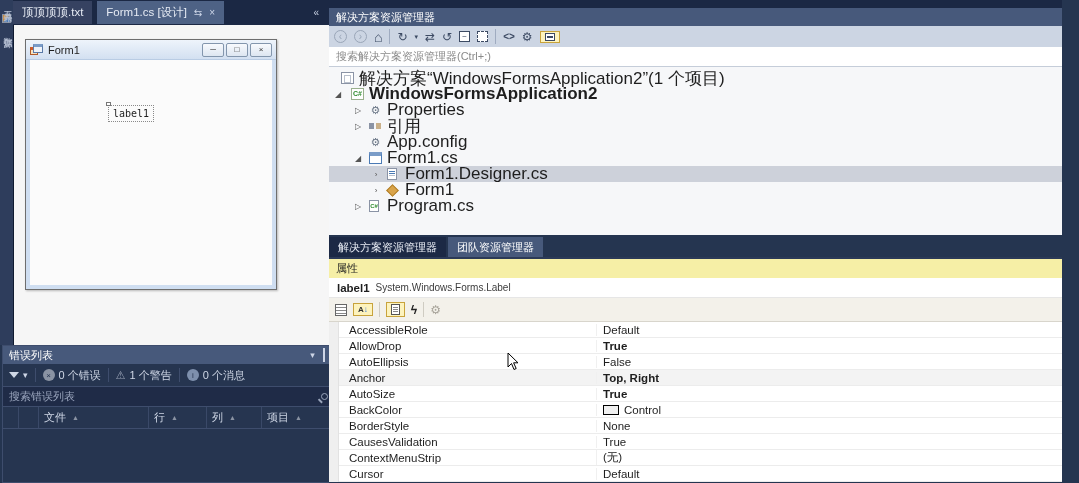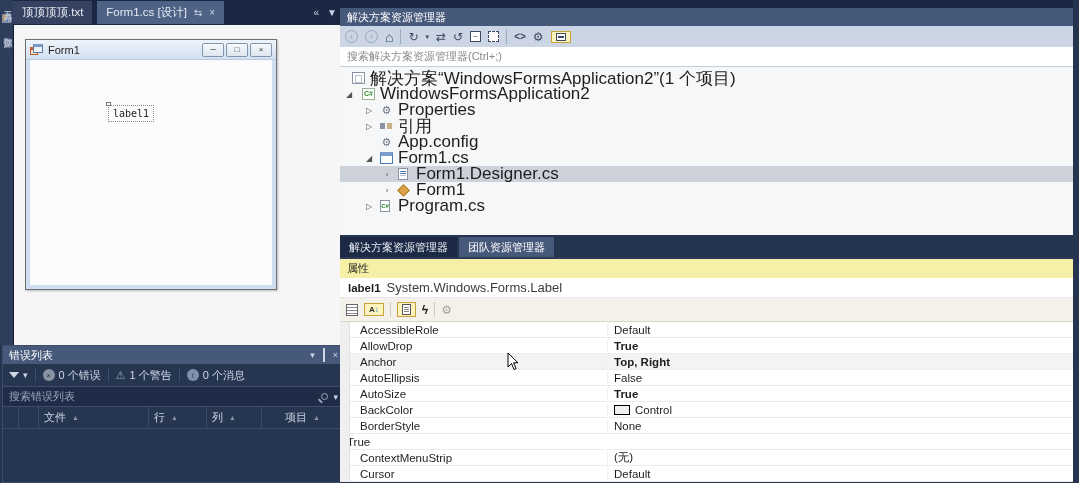--- a/index.html
+++ b/index.html
@@ -49,43 +49,43 @@
   .cicon { display:inline-flex; align-items:center; justify-content:center; width:12px; height:12px; border-radius:50%; font-size:8px; margin-right:4px; color:#263550; background:#8a93a3; }
   .cicon.info { background:#7e90ad; }
   .warnico { color:#98a2b5; font-size:11px; margin-right:4px; }
   .el-search { height:20px; background:#1f2b47; border-bottom:1px solid #3e4d6d; display:flex; align-items:center; padding:0 6px; color:#99a4bc; cursor:text; }
   .el-search .ph { flex:1; }
   .mag { display:inline-block; width:7px; height:7px; border:1.5px solid #9aa5bb; border-radius:50%; position:relative; margin-right:3px; }
   .mag::after { content:""; position:absolute; left:-4px; top:6px; width:5px; height:1.5px; background:#9aa5bb; transform:rotate(45deg); }
   .el-headers { height:22px; display:flex; align-items:center; border-bottom:1px solid #3e4d6d; color:#cfd7e6; }
   .el-h { height:100%; display:flex; align-items:center; padding:0 5px; border-right:1px solid #3a4968; cursor:pointer; }
   .el-h .sort { font-size:7px; color:#8a93a3; margin-left:6px; }
-  .w-a{width:16px;} .w-b{width:20px;} .w-file{width:110px;} .w-line{width:58px;} .w-col{width:55px;} .w-proj{flex:1;justify-content:center;}
-
-  
-  .rightpane { position:absolute; left:340px; top:0; width:733px; height:483px; background:#253550; }
+  .w-a{width:16px;} .w-b{width:20px;} .w-file{width:110px;} .w-line{width:58px;} .w-col{width:55px;} .w-proj{flex:1;}
+
+  
+  .rightpane { position:absolute; left:329px; top:0; width:733px; height:483px; background:#253550; }
   .topstrip { height:8px; background:#1b2844; }
   .se-title { height:18px; background:#47597b; color:#fff; display:flex; align-items:center; padding:0 7px; font-size:11px; }
   .se-toolbar { height:21px; background:#ccd5e3; display:flex; align-items:center; padding:0 5px; gap:7px; }
   .tbico { color:#3c4a63; font-size:12px; line-height:14px; cursor:pointer; }
   .tb-sep { width:1px; height:15px; background:#9fabc0; }
   .navcirc { display:inline-flex; width:13px; height:13px; border:1.5px solid #9aa6b8; border-radius:50%; color:#9aa6b8; font-size:10px; align-items:center; justify-content:center; line-height:1; cursor:pointer; }
   .dd { font-size:7px; vertical-align:2px; }
   .boxico { display:inline-block; width:11px; height:11px; border:1px solid #3c4a63; background:#fff; font-size:8px; line-height:9px; text-align:center; color:#3c4a63; cursor:pointer; }
   .boxico.dashed { border-style:dashed; }
   .toggle-active { background:#fdf3bd; border:1px solid #c8a33b; padding:1px 4px; display:inline-flex; align-items:center; cursor:pointer; }
   .previco { display:inline-block; width:10px; height:8px; border:1px solid #3c4a63; background:#fff; position:relative; }
   .previco::after { content:""; position:absolute; left:1px; top:2px; width:6px; height:2px; background:#3c4a63; }
   .se-search { height:20px; background:#fff; border-bottom:1px solid #c5cdd9; display:flex; align-items:center; padding:0 7px; color:#8a8a8a; cursor:text; }
   .se-tree { height:168px; background:#f6f7f9; padding-top:3px; overflow:hidden; }
   .trow { height:16px; display:flex; align-items:center; position:relative; cursor:pointer; white-space:nowrap; }
   .trow.sel { background:#cdd1da; }
   .texp { position:absolute; font-size:8px; color:#555; width:10px; text-align:center; }
   .tlabel { position:absolute; font-size:17px; color:#1e1e1e; }
-  .tlabel.bold { font-weight:normal; }
+  .tlabel.bold { font-weight:bold; }
   .ti { position:absolute; width:13px; height:12px; }
   
   .i-sol { border:1px solid #8a93a5; background:#fff; }
   .i-sol::after { content:""; display:block; margin:2px; height:6px; border:1px solid #b9c0cc; }
   .i-cs { border:1px solid #9ab08e; background:#fff; font-size:7px; color:#2e8b2e; text-align:center; line-height:10px; font-weight:bold; }
   .i-gear { border:none; color:#6a7686; font-size:11px; line-height:12px; text-align:center; }
   .i-ref::before, .i-ref::after { content:""; position:absolute; top:3px; width:5px; height:6px; }
   .i-ref::before { left:0; background:#8a93a5; }
   .i-ref::after { left:7px; background:#c9b08a; }
   .i-form { border:1px solid #4a7ab5; background:#fff; border-top:4px solid #7a9cc8; }
@@ -98,21 +98,21 @@
   .se-tabs { height:22px; background:#253550; display:flex; align-items:flex-end; gap:2px; padding-left:0; }
   .se-tab { height:20px; padding:0 9px; display:flex; align-items:center; font-size:11px; color:#fff; cursor:pointer; }
   .se-tab.active { background:#1c2945; color:#e8ecf4; }
   .se-tab.other { background:#47597b; }
 
   
   .props-gap { height:2px; background:#2c3a57; }
   .props-title { height:19px; background:#f6efa6; color:#1e1e1e; display:flex; align-items:center; padding:0 7px; font-size:11px; }
   .props-object { height:20px; background:#fff; display:flex; align-items:center; padding:0 8px; border-bottom:1px solid #e6e6e6; }
   .obj-name { font-weight:bold; font-size:11.5px; margin-right:6px; }
-  .obj-type { font-size:13px; color:#3c3c3c; }
+  .obj-type { font-size:10px; color:#3c3c3c; }
   .props-toolbar { height:24px; background:#f3f1ea; border-bottom:1px solid #d8d5cc; display:flex; align-items:center; padding:0 6px; gap:6px; }
   .p-sep { width:1px; height:15px; background:#cfccc2; }
   .catico { display:inline-block; width:12px; height:12px; border:1px solid #666; background:repeating-linear-gradient(#fff 0 2px,#888 2px 3px); cursor:pointer; }
   .azbtn { font-size:8px; font-weight:bold; color:#333; }
   .azbtn .ar { color:#2a6dd9; }
   .pgico { display:inline-block; width:9px; height:11px; border:1px solid #555; background:#fff; position:relative; }
   .pgico::after { content:""; position:absolute; left:1px; top:2px; width:5px; height:1px; background:#888; box-shadow:0 2px 0 #888,0 4px 0 #888; }
   .evico { font-size:12px; font-weight:bold; color:#222; cursor:pointer; }
   .wrico { font-size:12px; color:#a8a49a; cursor:pointer; }
 
@@ -332,44 +332,45 @@
     <div class="props-grid">
       <div class="pgutter"></div>
       <div class="prow">
         <span class="pname">AccessibleRole</span>
         <span class="pval">Default</span>
       </div>
       <div class="prow">
         <span class="pname">AllowDrop</span>
         <span class="pval bold">True</span>
       </div>
+      <div class="prow">
+        <span class="pname">AutoEllipsis</span>
+        <span class="pval">False</span>
+      </div>
       <div class="prow hover">
         <span class="pname">Anchor</span>
         <span class="pval bold">Top, Right</span>
-      </div>
-      <div class="prow">
-        <span class="pname">AutoEllipsis</span>
-        <span class="pval">False</span>
       </div>
       <div class="prow">
         <span class="pname">AutoSize</span>
         <span class="pval bold">True</span>
       </div>
       <div class="prow">
         <span class="pname">BackColor</span>
         <span class="pval">
           <span class="swatch" style="background: rgb(240, 240, 240);"></span>
           <span>Control</span>
         </span>
       </div>
       <div class="prow">
         <span class="pname">BorderStyle</span>
         <span class="pval">None</span>
       </div>
       <div class="prow">
+        <span class="pname">CausesValidation</span>
         <span class="pval">True</span>
       </div>
       <div class="prow">
         <span class="pname">ContextMenuStrip</span>
         <span class="pval">(无)</span>
       </div>
       <div class="prow">
         <span class="pname">Cursor</span>
         <span class="pval">Default</span>
       </div>

